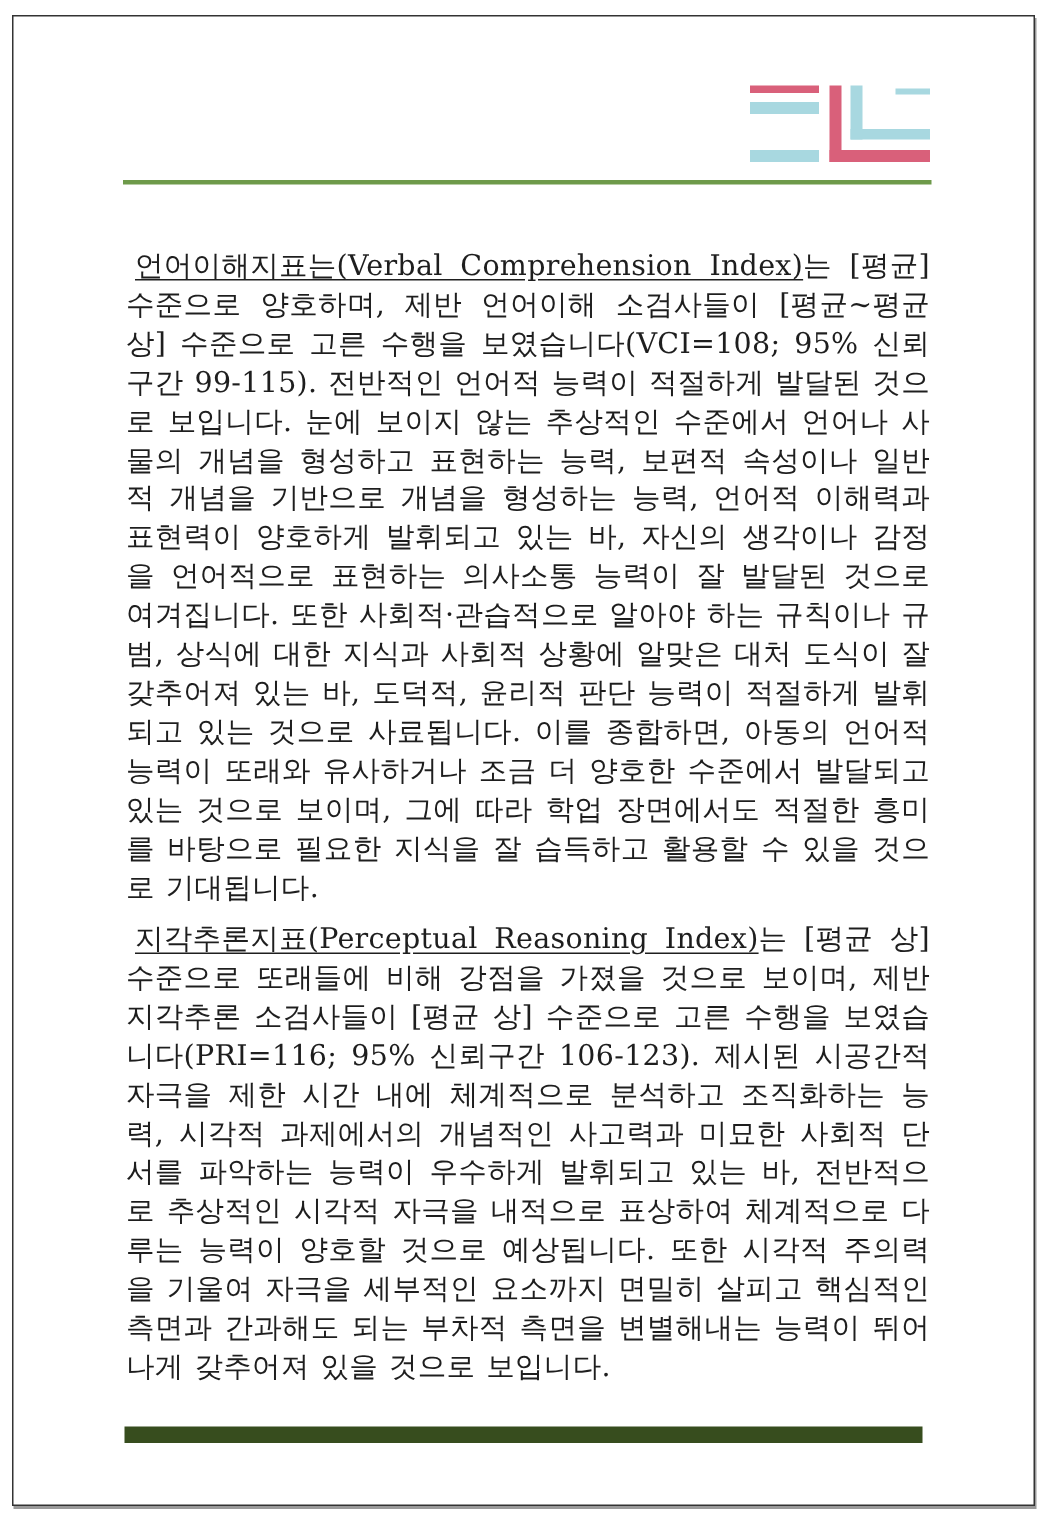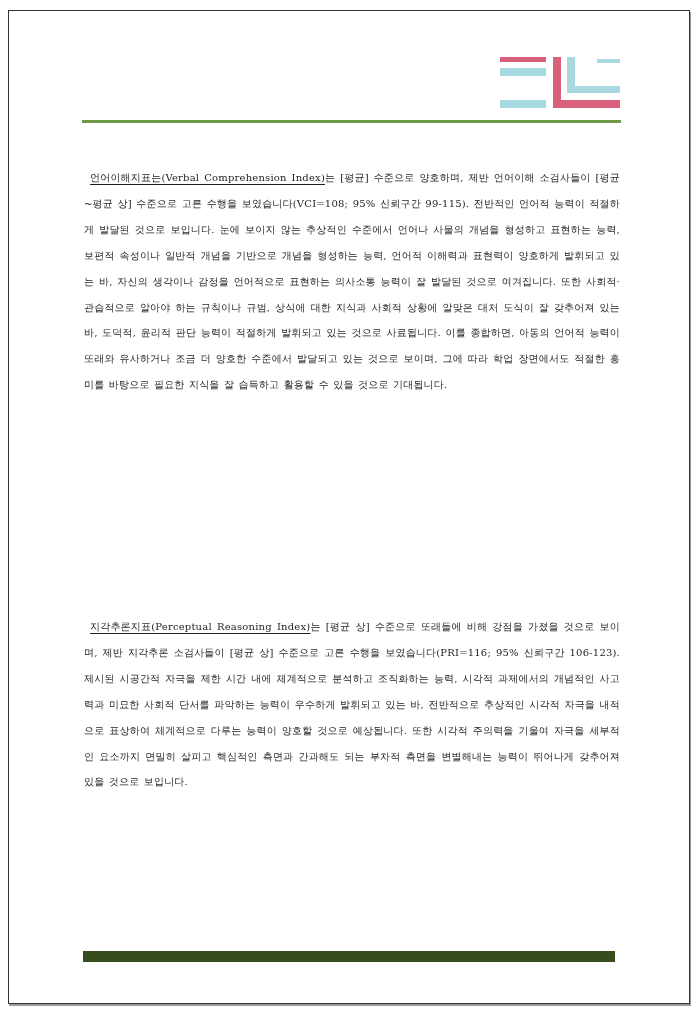--- a/index.html
+++ b/index.html
@@ -10,21 +10,21 @@
       box-sizing: border-box;
     }
     .logo-shape { position: absolute; }
     .pink { background: #d9607a; }
     .blue { background: #a8d8e0; }
     .top-rule { position: absolute; left: 82px; top: 120px; width: 539px; height: 3px; background: #6e9a4a; }
     .bottom-rule { position: absolute; left: 83px; top: 951px; width: 532px; height: 11px; background: #374d1e; }
     .para {
       position: absolute; left: 84px; width: 536px;
       font-family: "DejaVu Serif", "Liberation Serif", serif;
-      font-size: 10px; color: #1e1e1e;
+      font-size: 19px; color: #1e1e1e;
       line-height: 25.9px; text-align: justify; text-align-last: left;
       letter-spacing: 0.2px; word-spacing: 1px;
     }
     .para .lead { text-decoration: underline; text-underline-offset: 3px; padding-left: 6px; }
     .p1 { top: 165px; }
     .p2 { top: 614px; }
   </style>
 </head>
 <body>
 

